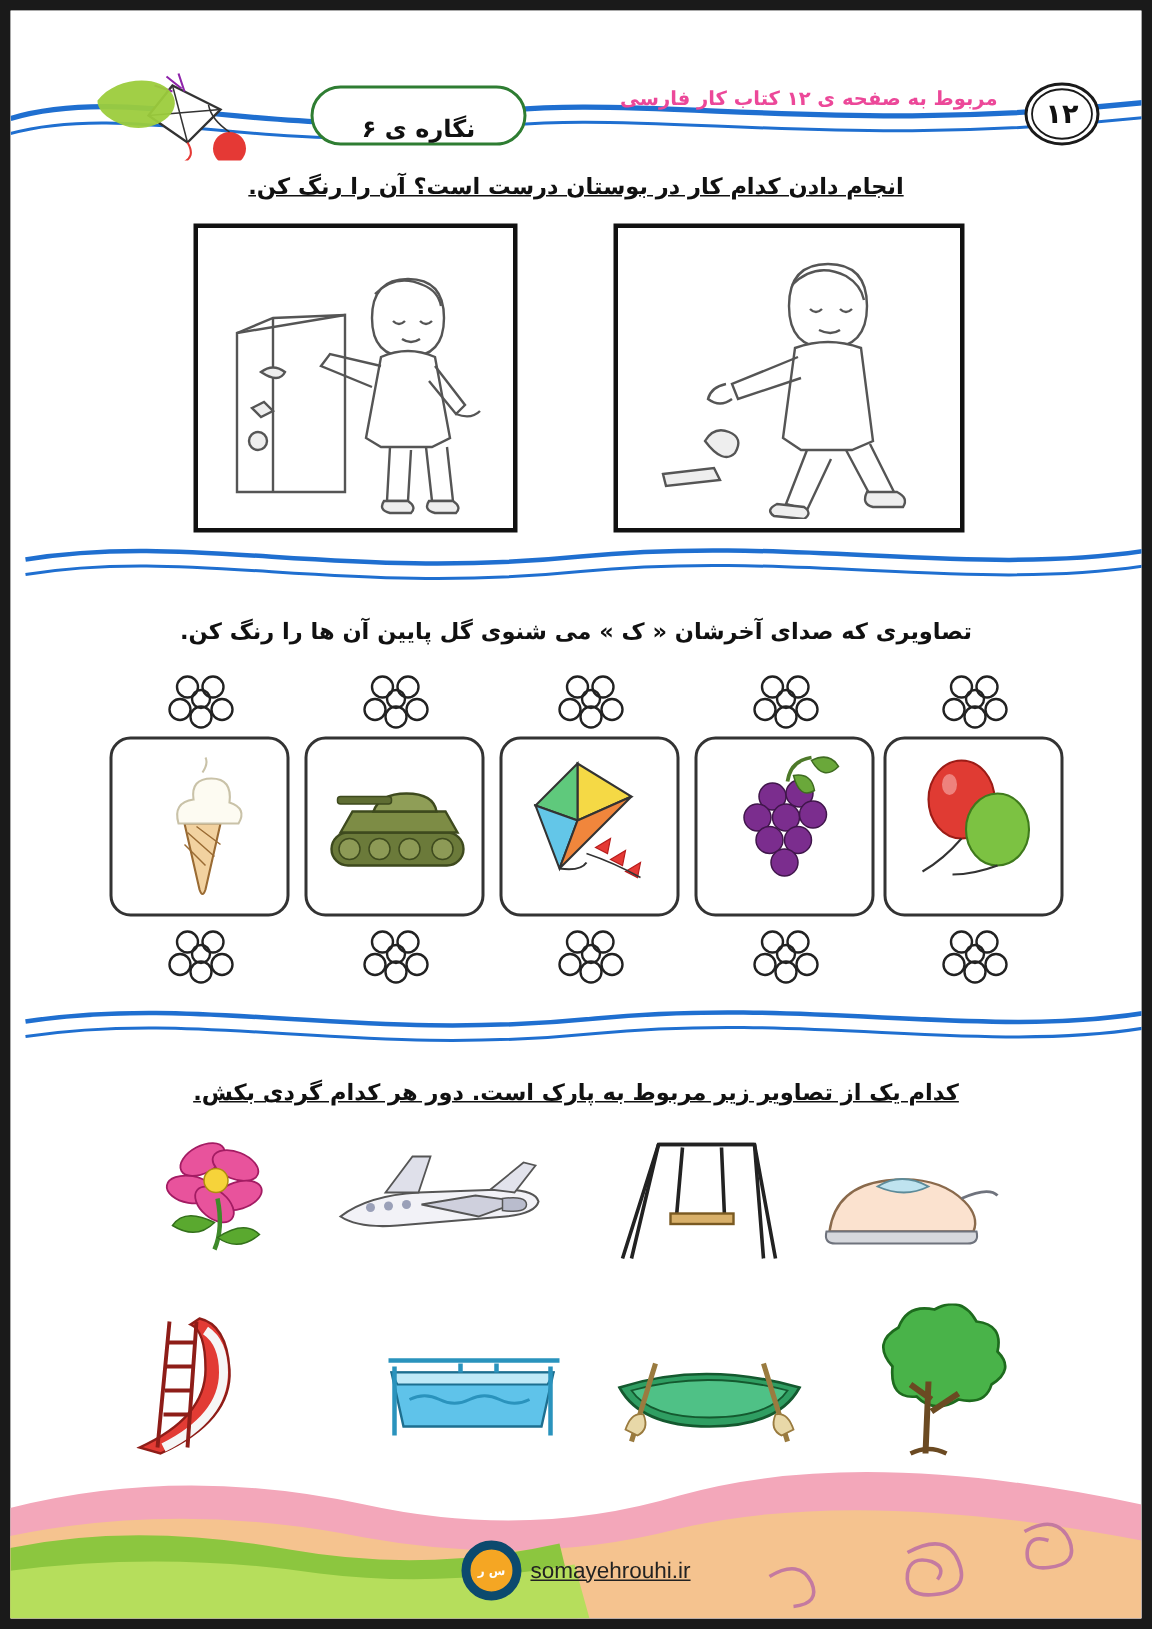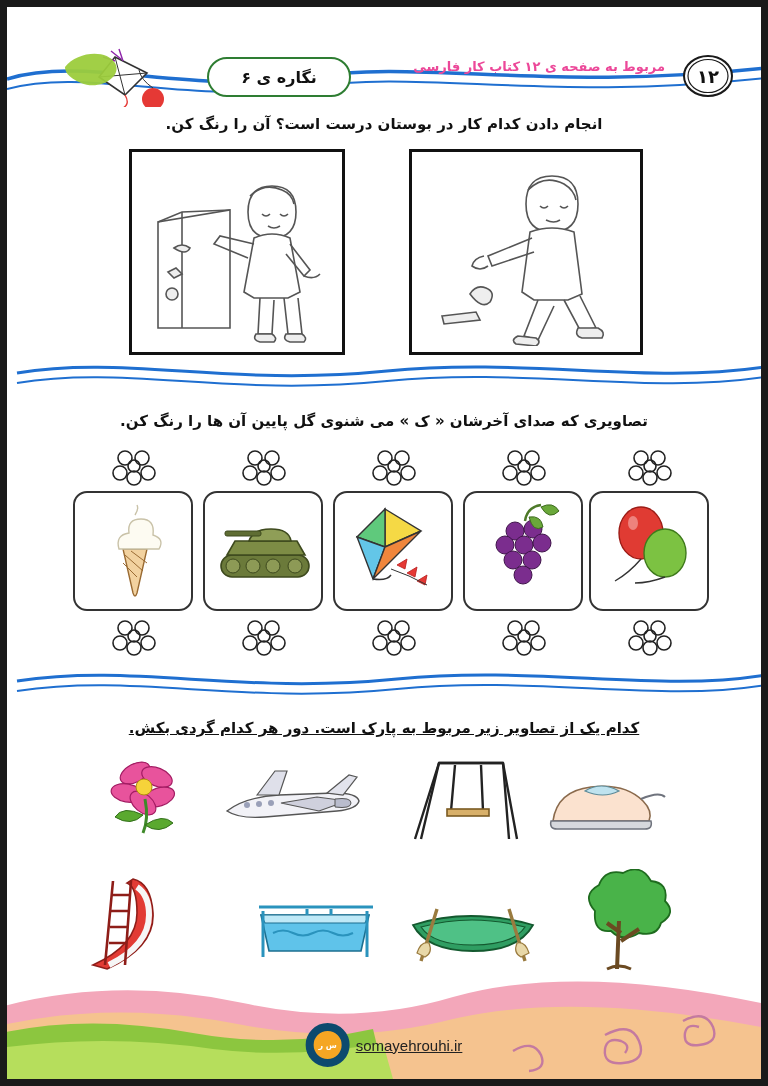--- a/index.html
+++ b/index.html
@@ -66,21 +66,21 @@
   .nagare-box {
     position: absolute;
     top: 50px;
     right: 410px;
     width: 140px;
     height: 36px;
     border: 2px solid #2e7d32;
     border-radius: 20px;
     background: #ffffff;
     display: flex;
-    align-items: center;
+    align-items: flex-end;
     justify-content: center;
     font-size: 16px;
     color: #111;
     font-weight: bold;
     direction: rtl;
   }
 
   
   .instr {
     position: absolute;
@@ -139,21 +139,21 @@
     transform: translateX(-50%);
     display: flex;
     align-items: center;
     gap: 6px;
     direction: ltr;
   }
   .stamp-circle {
     width: 28px; height: 28px;
     border-radius: 50%;
     background: #f5a623;
-    border: 8px solid #0c4a6e;
+    border: 6px solid #0c4a6e;
     display: flex; align-items: center; justify-content: center;
     font-size: 8px; color: #fff; font-weight: bold;
   }
   .site-url {
     font-size: 15px;
     color: #222;
     font-family: "Liberation Sans", sans-serif;
     text-decoration: underline;
   }
 </style>
@@ -198,21 +198,21 @@
       </svg>
       <span style="position:relative;">۱۲</span>
     </div>
 
     <div class="header-text">مربوط به صفحه ی ۱۲ کتاب کار فارسی</div>
 
     <div class="nagare-box">
       <span>نگاره ی ۶</span>
     </div>
 
-    <div class="instr" style="top:108px;">انجام دادن کدام کار در بوستان درست است؟ آن را رنگ کن.</div>
+    <div class="instr" style="top:108px;text-decoration:underline;">انجام دادن کدام کار در بوستان درست است؟ آن را رنگ کن.</div>
 
     <div class="sketch-box sk1">
       <svg width="204" height="194" viewBox="0 0 204 194">
         <g stroke="#555" stroke-width="1.6" fill="none">
 
           <path d="M20,70 L20,176 L92,176 L92,58 L20,70 Z"></path>
           <path d="M20,70 L44,60 L92,58"></path>
           <path d="M44,60 L44,176"></path>
           <path d="M36,96 q8,-6 16,0 q-4,8 -16,0Z" fill="#eee"></path>
           <path d="M30,120 l8,-4 l6,6 l-8,4 Z" fill="#eee"></path>

